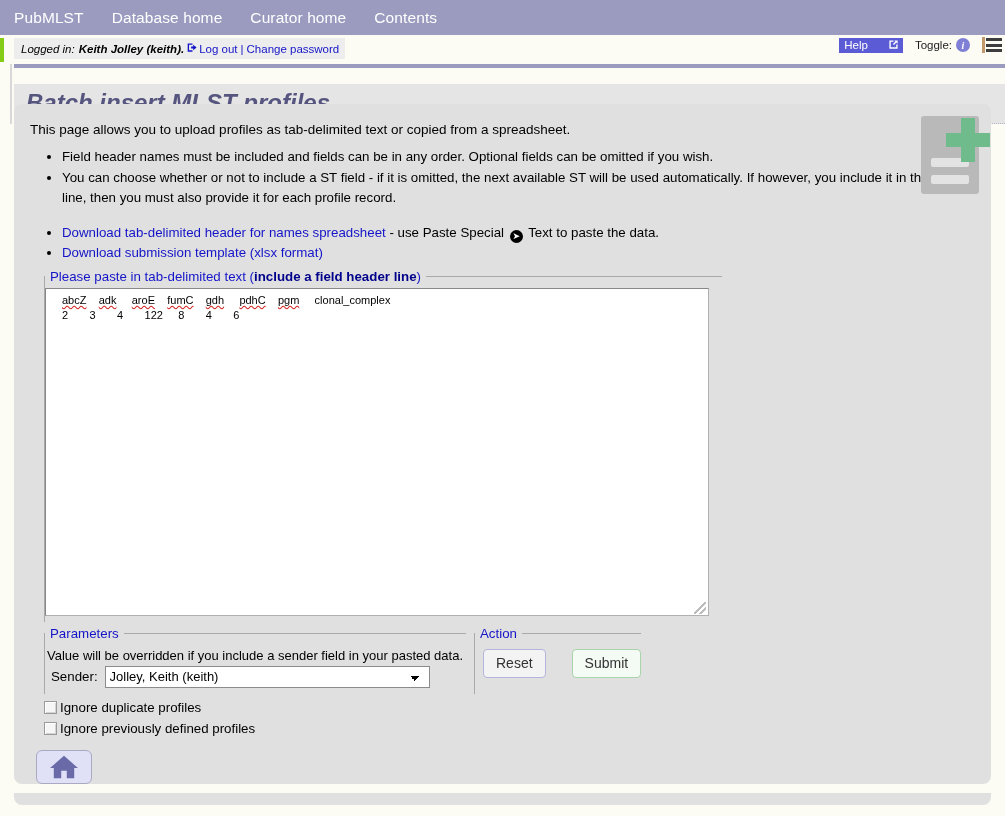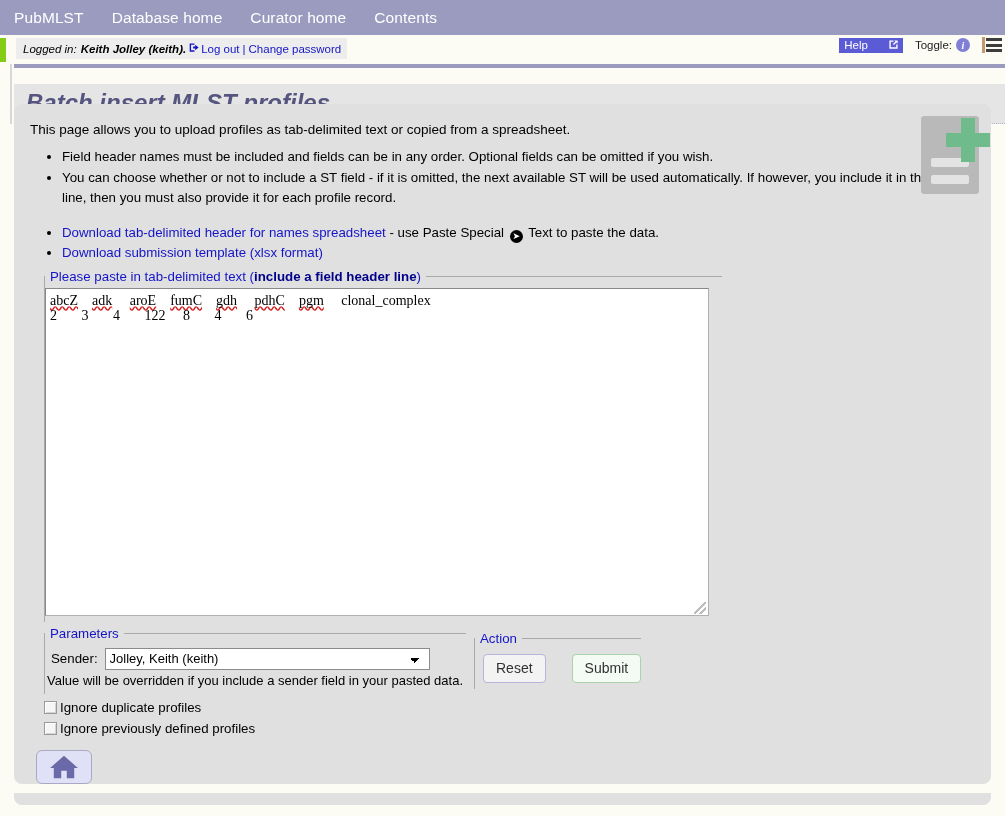--- a/index.html
+++ b/index.html
@@ -26,21 +26,21 @@
     text-decoration: none;
     letter-spacing: .1px;
     cursor: pointer;
   }
 
   
   #login-bar {
     position: relative;
     height: 24px;
     background: #fcfcf4;
-    border-left: 6px solid #84cc16;
+    border-left: 4px solid #84cc16;
     margin: 3px 0 0 0;
   }
   #login-info {
     position: absolute;
     left: 10px; top: 0;
     height: 21px;
     background: #ededed;
     display: flex; align-items: center;
     padding: 0 6px 0 7px;
     font-size: 11.5px;
@@ -162,40 +162,40 @@
     padding: 2px 0 6px 0;
   }
   #paste-area {
     width: 664px; height: 328px;
     margin: 2px 0 0 0;
     background: #fff;
     border: 1px solid #b0b0b0;
     border-top-color: #888;
     border-left-color: #888;
     position: relative;
-    padding: 4px 4px 4px 4px;
-    font-family: Liberation Serif, serif;
-    font-size: 14px;
+    padding: 4px 4px 4px 16px;
+    font-family: Liberation Sans, sans-serif;
+    font-size: 11px;
     line-height: 15px;
     white-space: pre;
     color: #000;
     overflow: hidden;
     resize: none;
     outline: none;
   }
   .sp { text-decoration: underline wavy #d42020; text-decoration-skip-ink: none; }
   #resize-grip {
     position: absolute; right: 2px; bottom: 1px;
     width: 12px; height: 12px;
     background:
       linear-gradient(135deg, transparent 0 45%, #bdbdbd 45% 55%, transparent 55% 100%) no-repeat 0 0 / 12px 12px,
       linear-gradient(135deg, transparent 0 70%, #bdbdbd 70% 80%, transparent 80% 100%) no-repeat 0 0 / 12px 12px;
   }
 
-  #lower-row { display: flex; gap: 0; margin: 4px 0 0 16px; align-items: center; }
+  #lower-row { display: flex; gap: 0; margin: 4px 0 0 16px; }
   #params-fieldset { width: 422px; padding: 4px 0 6px 0; }
   #action-fieldset { width: 148px; margin-left: 8px; padding: 4px 0 6px 0; }
 
   #sender-row { display: flex; align-items: center; margin: 3px 0 0 6px; }
   #sender-label { font-size: 13.3px; margin-right: 7px; }
   #sender-select {
     width: 325px; height: 22px;
     font-family: "Liberation Sans", sans-serif;
     font-size: 13px;
     border: 1px solid #8b8b8b;
@@ -329,27 +329,27 @@
 
   <fieldset id="paste-fieldset">
     <legend><span>Please paste in tab-delimited text (</span><b>include a field header line</b><span>)</span></legend>
     <div id="paste-area" contenteditable="false" style=""><span id="paste-content"><span class="sp">abcZ</span>    <span class="sp">adk</span>     <span class="sp">aroE</span>    <span class="sp">fumC</span>    <span class="sp">gdh</span>     <span class="sp">pdhC</span>    <span class="sp">pgm</span>     clonal_complex
 2       3       4       122     8       4       6       </span><span id="resize-grip"></span></div>
   </fieldset>
 
   <div id="lower-row">
     <fieldset id="params-fieldset">
       <legend>Parameters</legend>
+      <div id="sender-note">Value will be overridden if you include a sender field in your pasted data.</div>
       <div id="sender-row">
         <label id="sender-label" for="sender-select">Sender:</label>
         <select id="sender-select">
           <option>Jolley, Keith (keith)</option>
         </select>
       </div>
-      <div id="sender-note">Value will be overridden if you include a sender field in your pasted data.</div>
     </fieldset>
 
     <fieldset id="action-fieldset">
       <legend>Action</legend>
       <div id="buttons-row">
         <button class="btn" id="reset-button">Reset</button>
         <button class="btn" id="submit-button">Submit</button>
       </div>
     </fieldset>
   </div>

